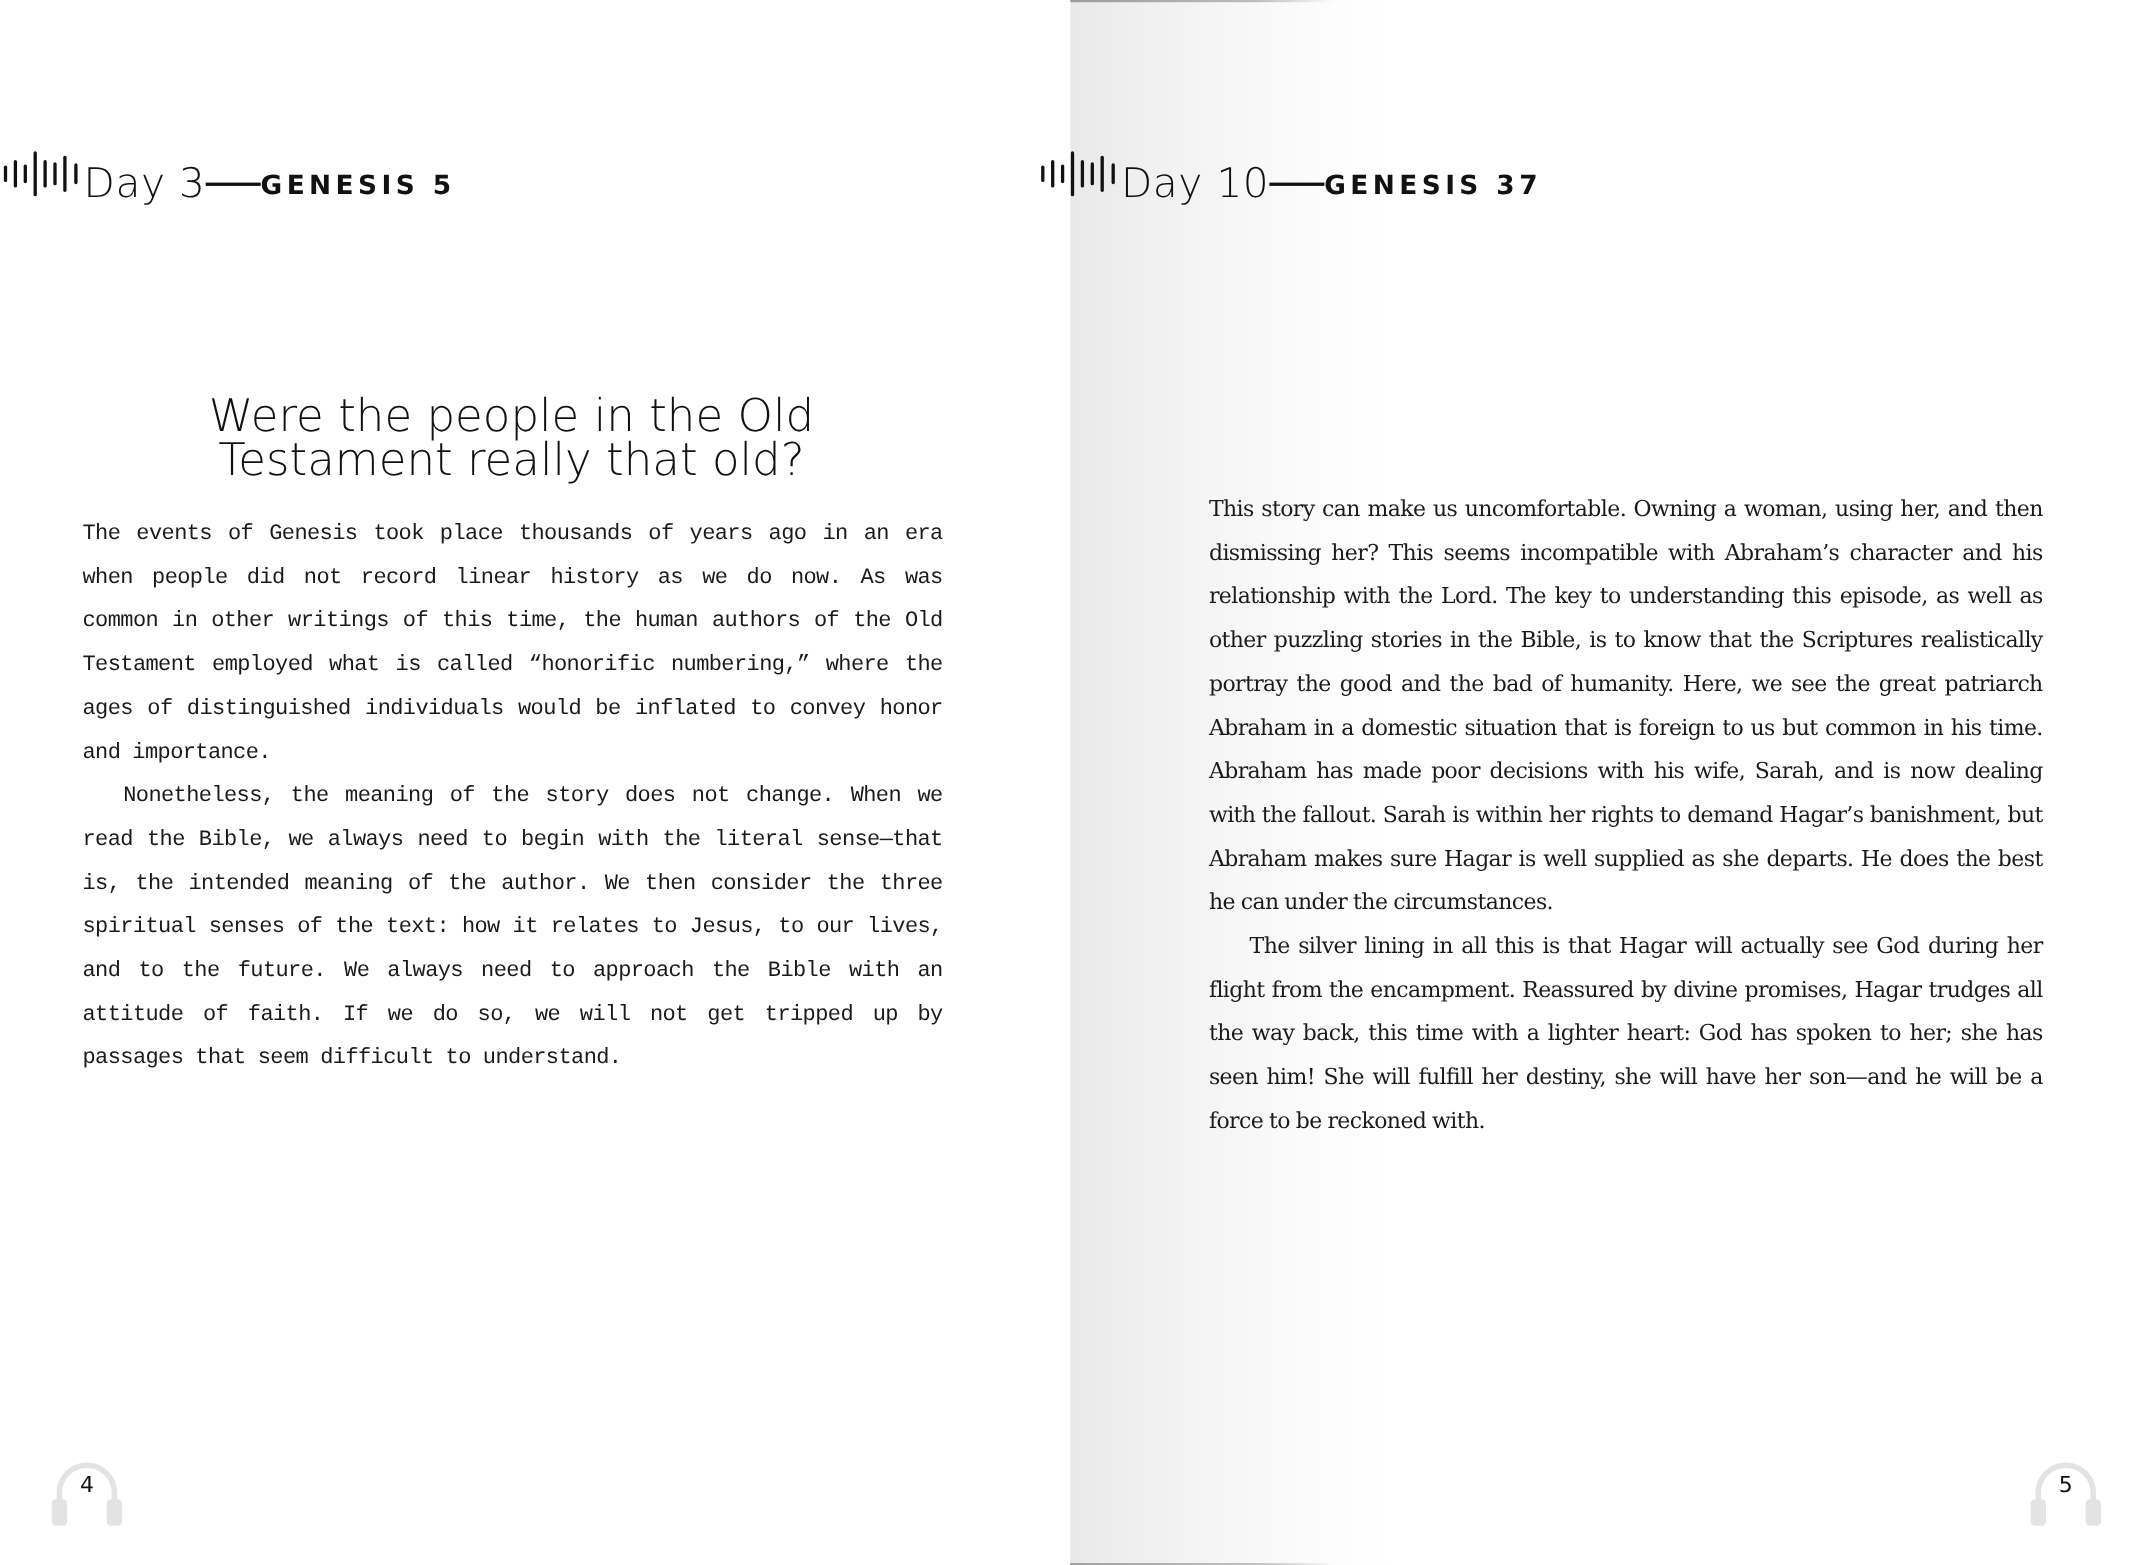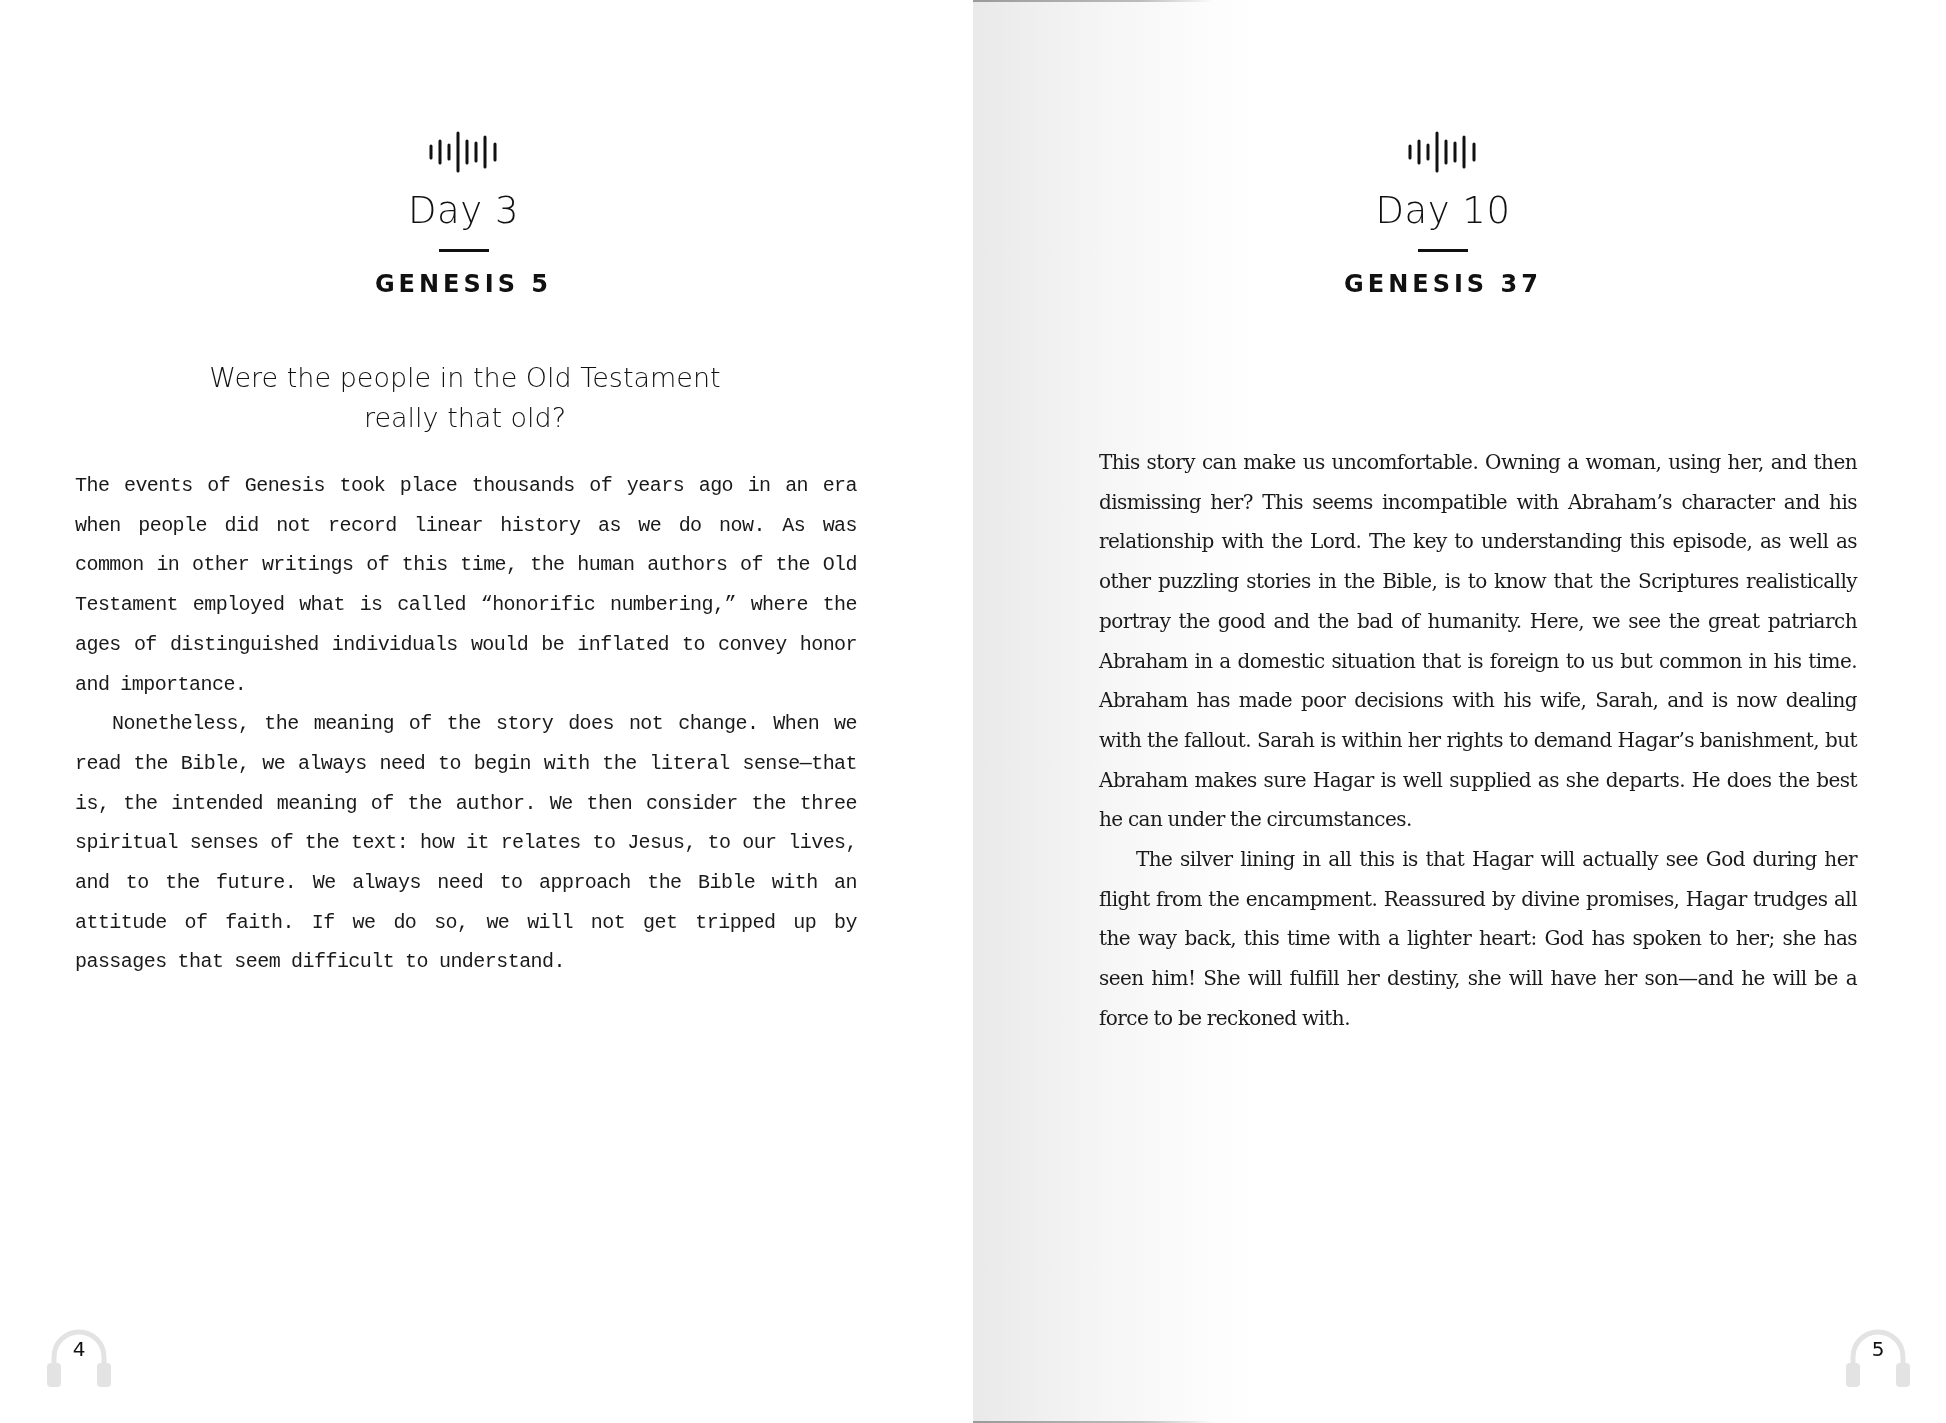--- a/index.html
+++ b/index.html
@@ -23,21 +23,21 @@
       position: absolute; left: 0; top: 0; width: 240px; height: 2px;
       background: linear-gradient(to right, #9a9a9a, #bdbdbd 70%, rgba(200,200,200,0));
     }
     .page-right .edge-bottom {
       position: absolute; left: 0; bottom: 0; width: 240px; height: 2px;
       background: linear-gradient(to right, #9a9a9a, #bdbdbd 70%, rgba(200,200,200,0));
     }
 
     .header {
       position: absolute; top: 130px; left: 0; width: 100%;
-      display: flex; flex-direction: column; align-items: center;
+      display: flex; flex-direction: row; align-items: center;
     }
     .page-left .header { left: 0; width: 927px; }
     .page-right .header { left: 0; width: 1000px; margin-left: -30px; }
 
     .wave-icon { display: block; width: 76px; height: 44px; }
 
     .day-label {
       margin-top: 18px;
       font-family: "DejaVu Sans", sans-serif;
       font-weight: 300;
@@ -57,21 +57,21 @@
       font-size: 24px;
       letter-spacing: 4px;
       color: #111;
       line-height: 1;
     }
 
     .question {
       position: absolute;
       font-family: "DejaVu Sans", sans-serif;
       font-weight: 300;
-      font-size: 27px;
+      font-size: 41px;
       line-height: 40px;
       text-align: center;
       color: #111;
     }
     .page-left .question { top: 358px; left: 180px; width: 570px; }
     .page-right .question { top: 358px; left: 100px; width: 820px; white-space: nowrap; }
 
     .body-text {
       position: absolute;
       font-family: "DejaVu Serif", serif;

